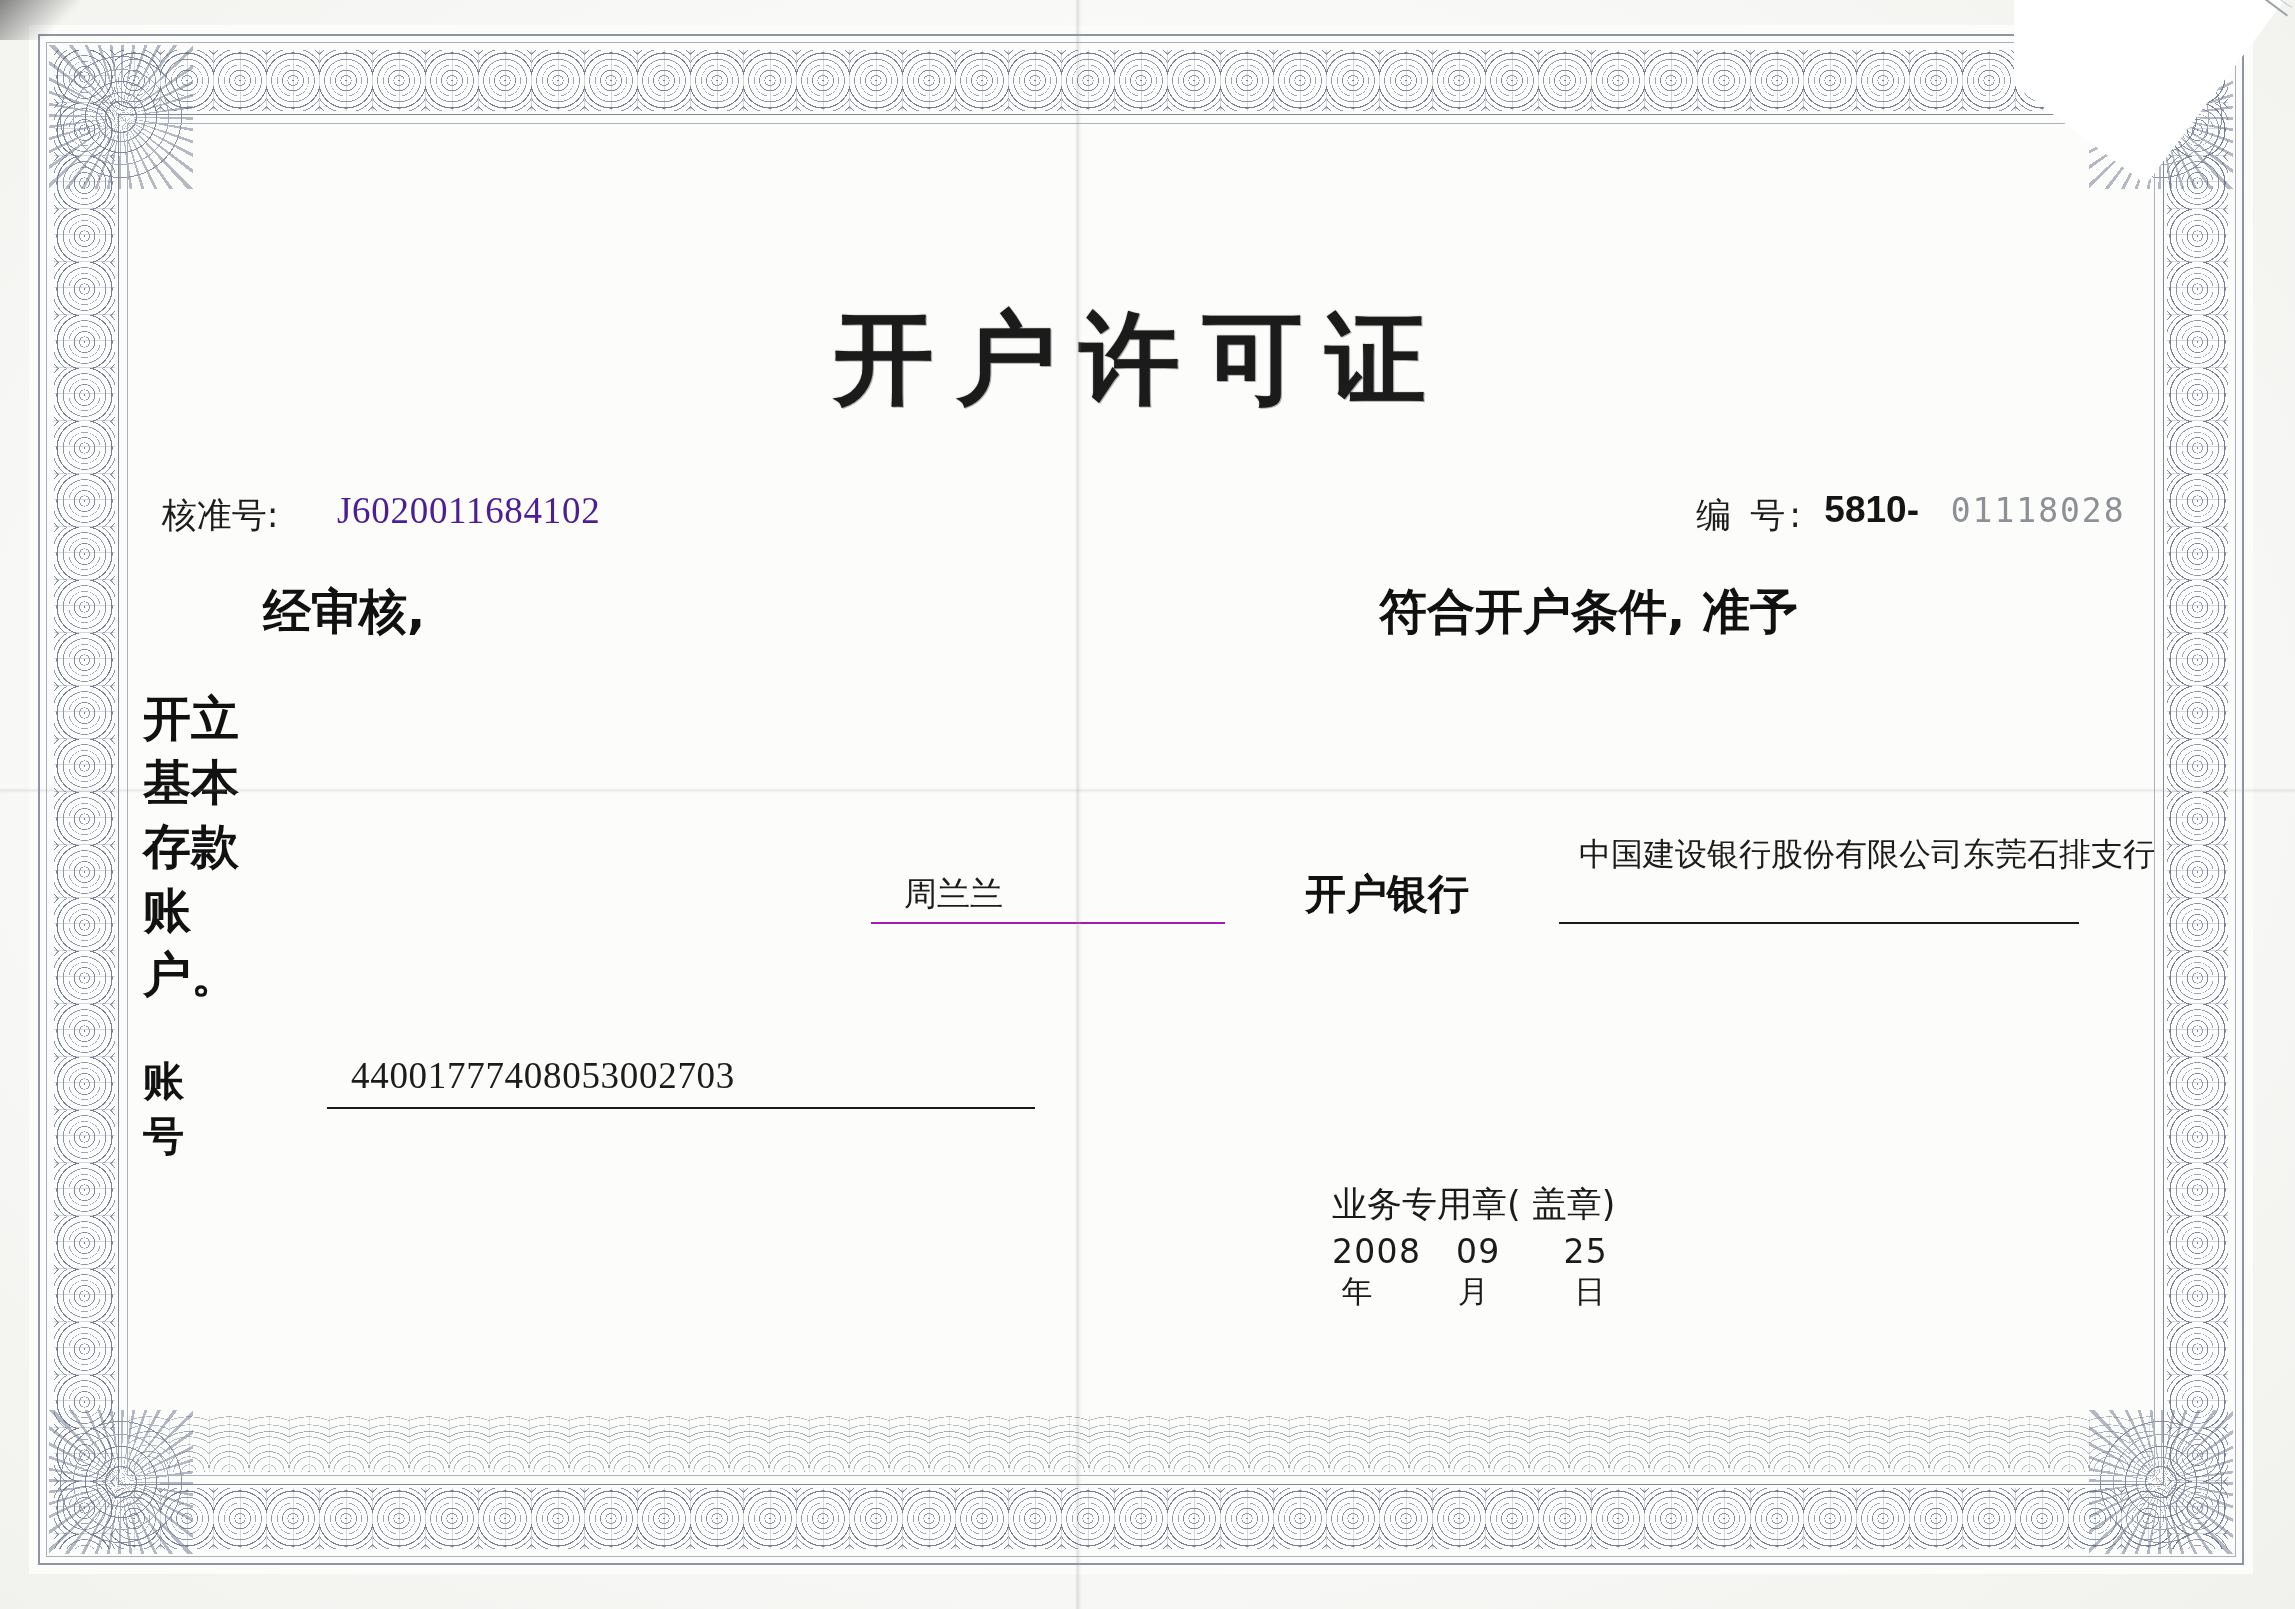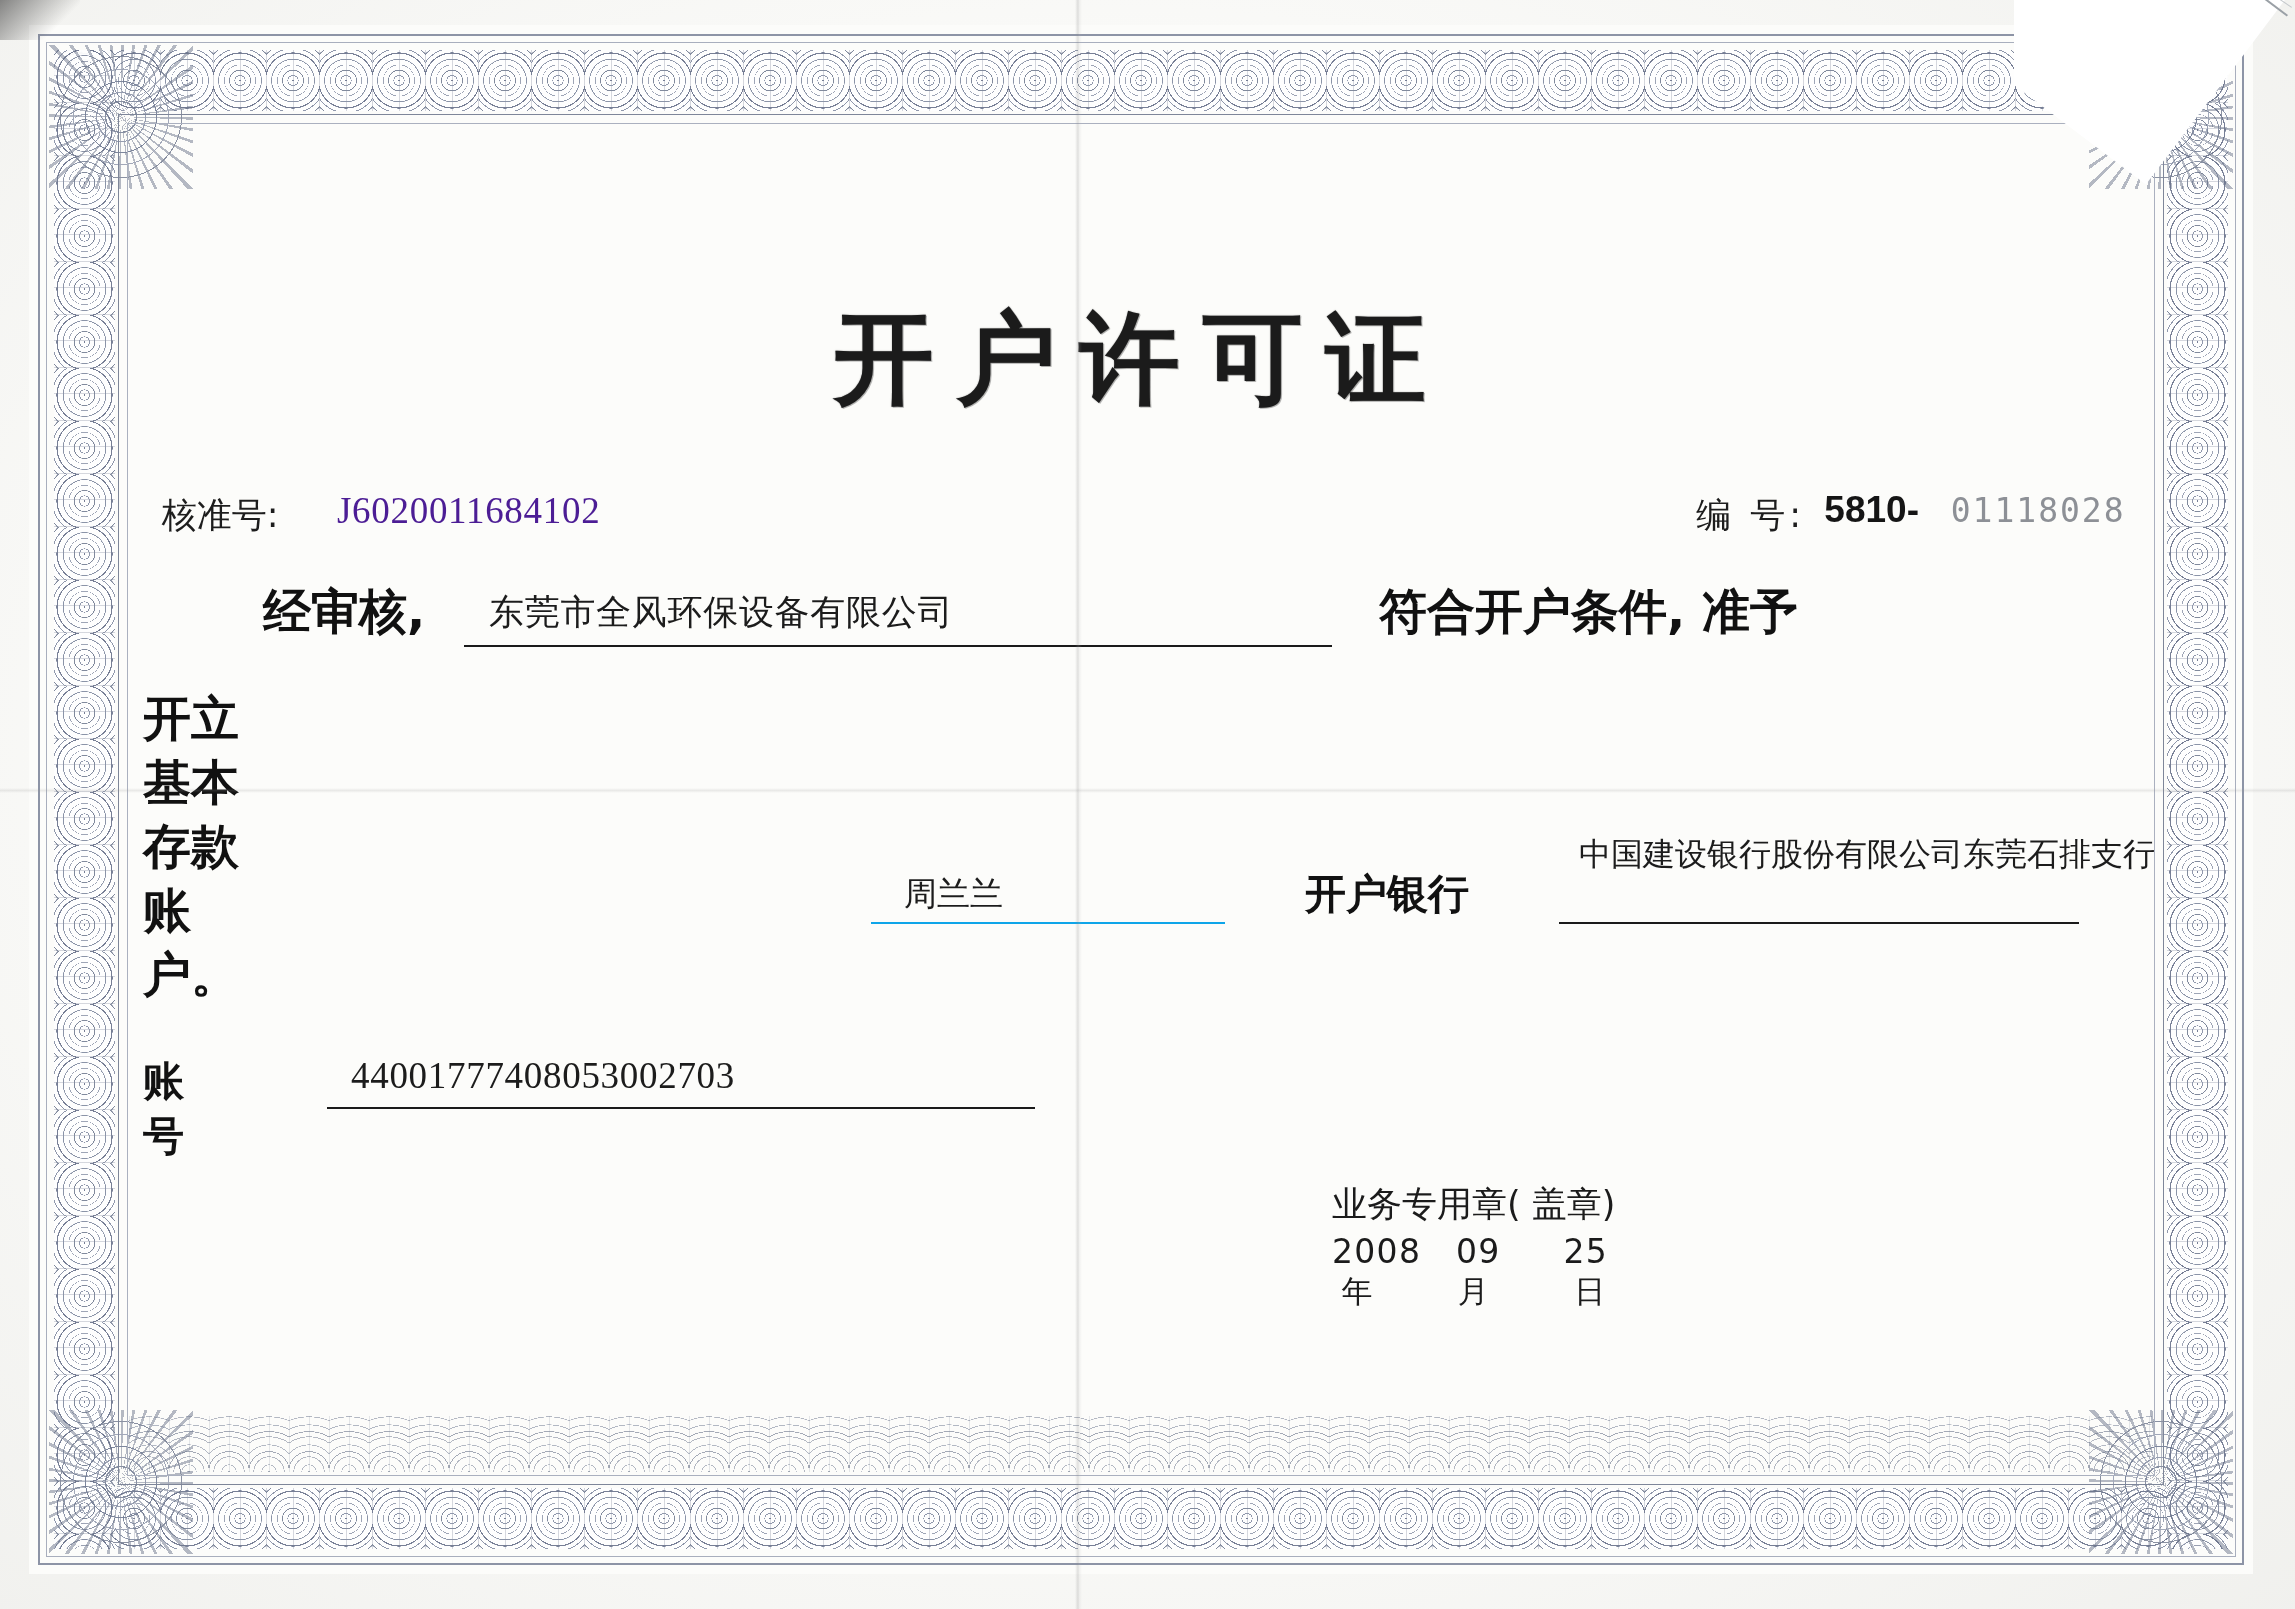--- a/index.html
+++ b/index.html
@@ -303,21 +303,21 @@
     font-size: 41px;
     color: #111;
     font-family: "DejaVu Sans", "Liberation Sans", sans-serif;
     font-weight: 600;
   }
   .rep-blank {
     position: absolute;
     left: 728px; top: 14.7px;
     width: 354px;
     height: 60px;
-    border-bottom: 2px solid #0ea5e9;
+    border-bottom: 2px solid #a21caf;
   }
   .rep-name {
     position: absolute;
     left: 33px; top: 10.7px;
     font-size: 33px;
     color: #1c1c1c;
     font-family: "DejaVu Sans", "Liberation Sans", sans-serif;
   }
   .bank-label {
     position: absolute;
@@ -477,23 +477,20 @@
       <div id="row-numbers">
         <span class="approval-label">核准号:</span>
         <span class="approval-value">J6020011684102</span>
         <span class="serial-label">编 号:</span>
         <span class="serial-prefix">5810-</span>
         <span class="serial-number">01118028</span>
       </div>
 
       <div id="row-body1">
         <span class="body-text lead-word">经审核,</span>
-        <span class="company-blank">
-          <span class="company-name">东莞市全风环保设备有限公司</span>
-        </span>
         <span class="body-text tail-words">符合开户条件,  准予</span>
       </div>
 
       <div id="row-body2">
         <span class="body-text body-line2">开立基本存款账户。</span>
       </div>
 
       <div id="row-rep">
         <span class="rep-blank">
           <span class="rep-name">周兰兰</span>

